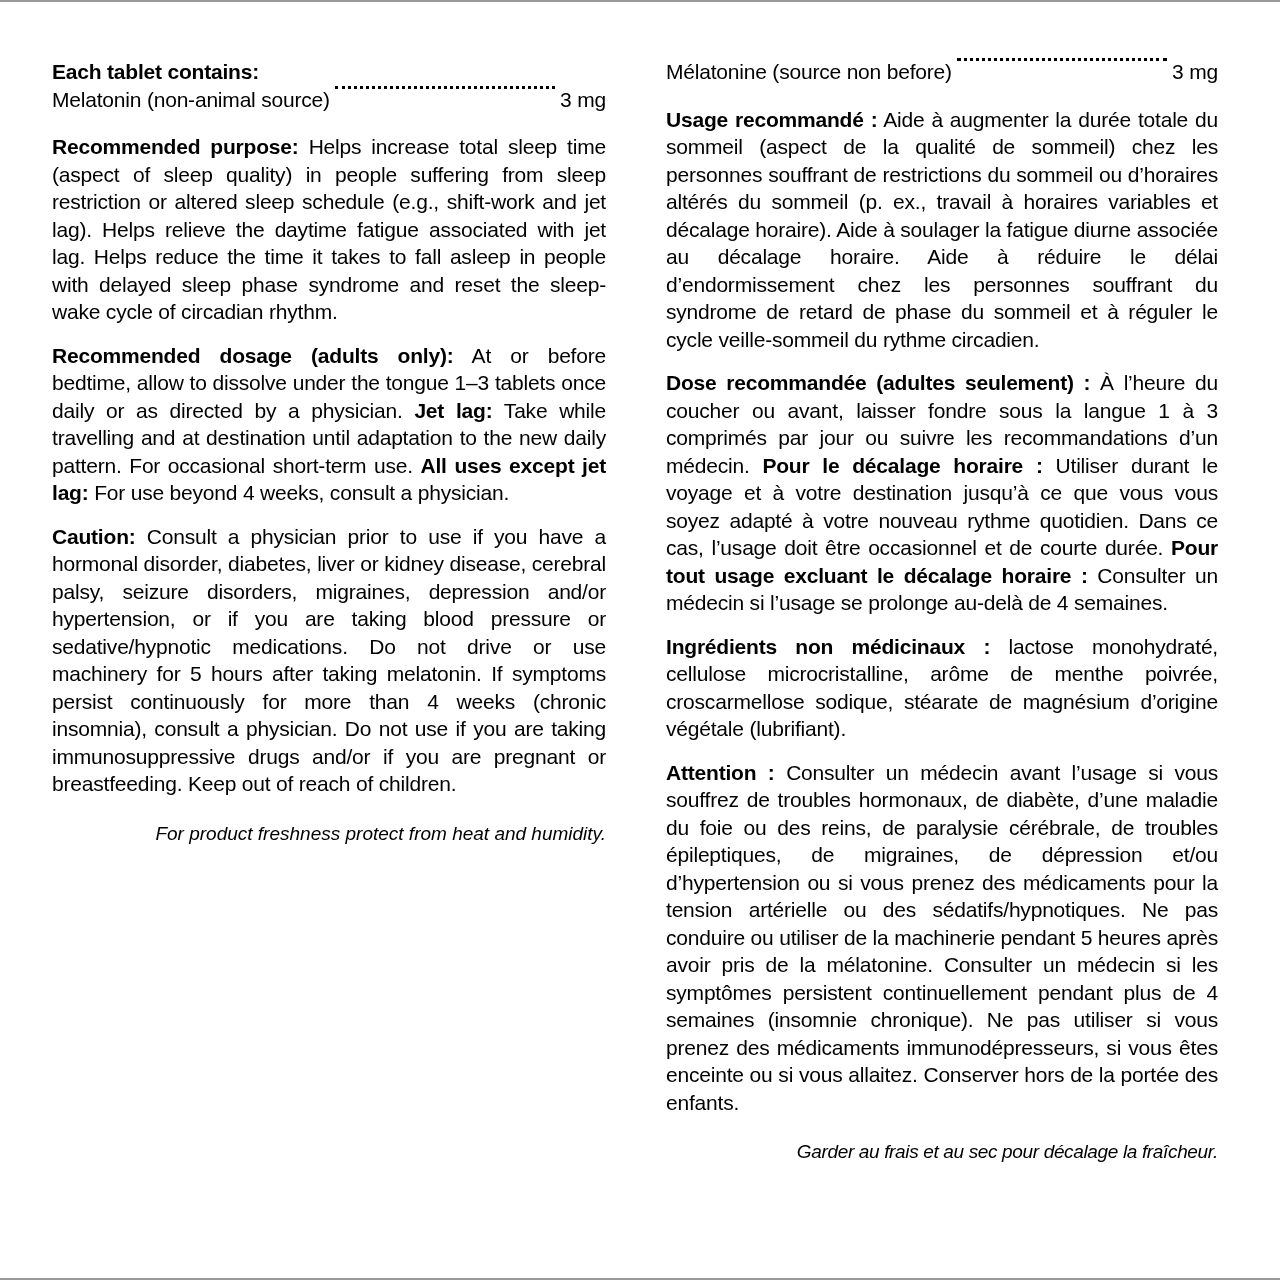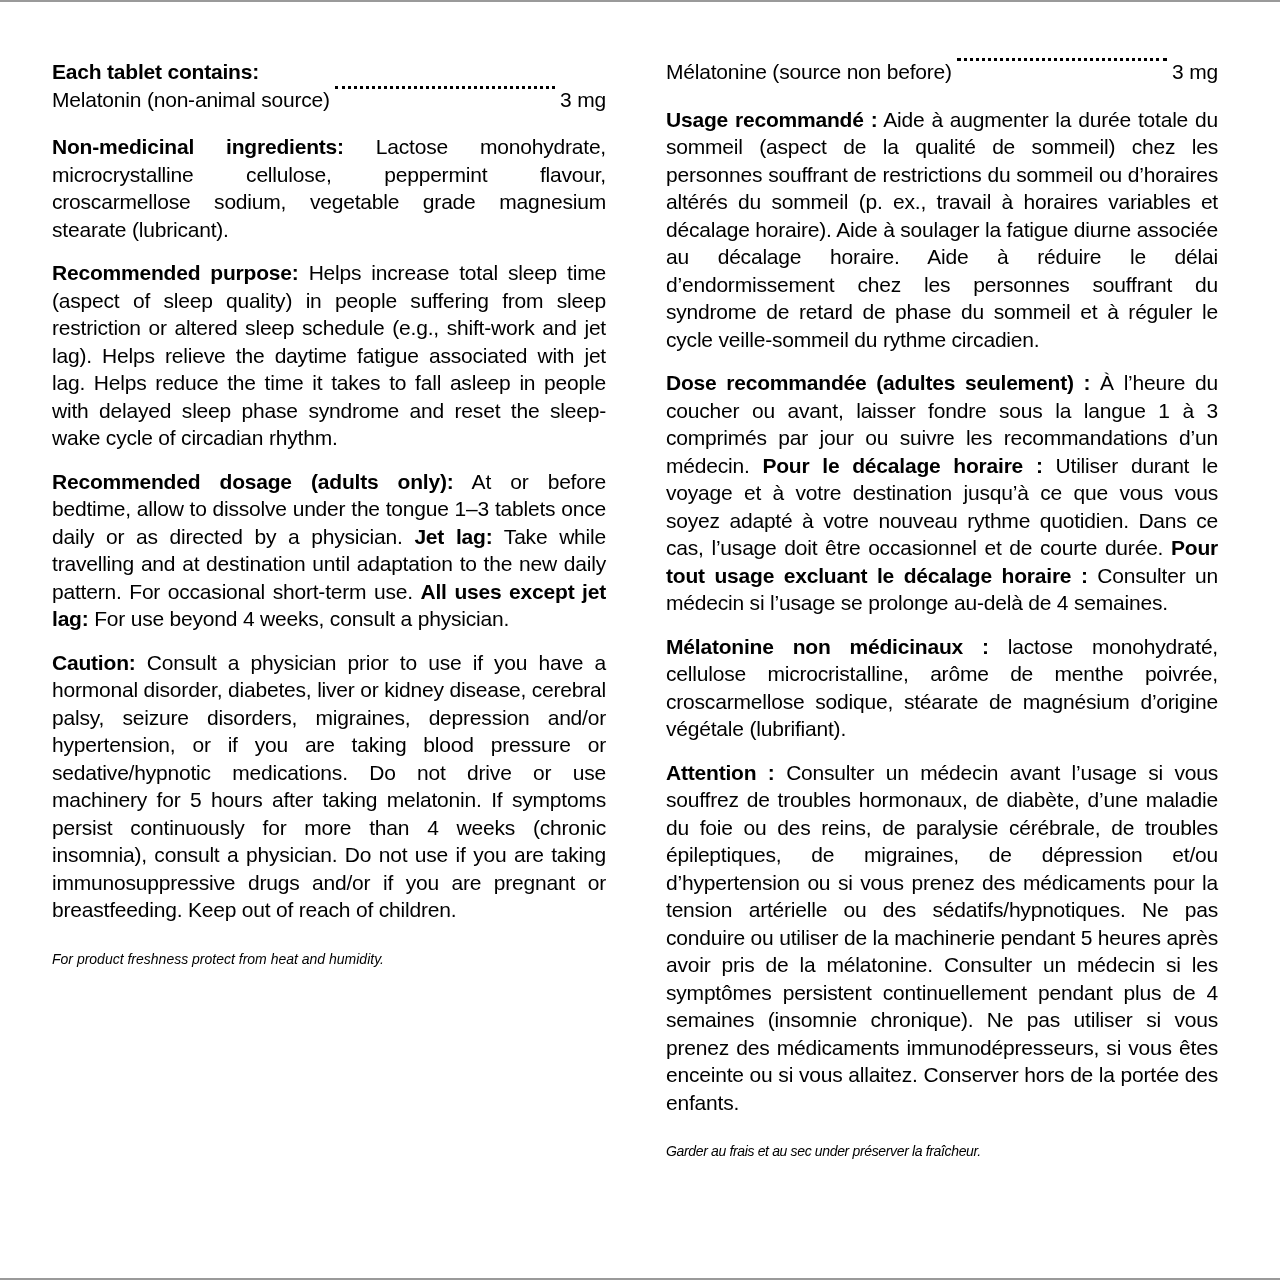--- a/index.html
+++ b/index.html
@@ -48,41 +48,40 @@
   .dotrow .leader {
     flex: 1 1 auto;
     border-bottom: 3px dotted #000;
     margin: 0 5px 5px 5px;
     min-width: 20px;
   }
   .dotrow .name, .dotrow .amount { flex: 0 0 auto; white-space: nowrap; }
 
   .note {
     font-style: italic;
-    text-align: left;
+    text-align: right;
     margin-top: 22px;
-    font-size: 14px;
+    font-size: 19px;
     line-height: 27.5px;
   }
 </style>
 </head>
 <body>
 
 <div class="edge-line edge-top"></div>
 
 <div class="col col-en">
   <div class="heading">Each tablet contains:</div>
 
   <div class="dotrow">
     <span class="name">Melatonin (non-animal source)</span>
     <span class="leader"></span>
     <span class="amount">3 mg</span>
   </div>
 
-  <p class="para"><span class="b">Non-medicinal ingredients:</span><span> Lactose monohydrate, microcrystalline cellulose, peppermint flavour, croscarmellose sodium, vegetable grade magnesium stearate (lubricant).</span></p>
 
   <p class="para"><span class="b">Recommended purpose:</span><span> Helps increase total sleep time (aspect of sleep quality) in people suffering from sleep restriction or altered sleep schedule (e.g., shift-work and jet lag). Helps relieve the daytime fatigue associated with jet lag. Helps reduce the time it takes to fall asleep in people with delayed sleep phase syndrome and reset the sleep-wake cycle of circadian rhythm.</span></p>
 
   <p class="para"><span class="b">Recommended dosage (adults only):</span><span> At or before bedtime, allow to dissolve under the tongue 1–3 tablets once daily or as directed by a physician. </span><span class="b">Jet lag:</span><span> Take while travelling and at destination until adaptation to the new daily pattern. For occasional short-term use. </span><span class="b">All uses except jet lag:</span><span> For use beyond 4 weeks, consult a physician.</span></p>
 
   <p class="para"><span class="b">Caution:</span><span> Consult a physician prior to use if you have a hormonal disorder, diabetes, liver or kidney disease, cerebral palsy, seizure disorders, migraines, depression and/or hypertension, or if you are taking blood pressure or sedative/hypnotic medications. Do not drive or use machinery for 5 hours after taking melatonin. If symptoms persist continuously for more than 4 weeks (chronic insomnia), consult a physician. Do not use if you are taking immunosuppressive drugs and/or if you are pregnant or breastfeeding. Keep out of reach of children.</span></p>
 
   <div class="note">For product freshness protect from heat and humidity.</div>
 </div>
 
@@ -91,20 +90,20 @@
   <div class="dotrow">
     <span class="name">Mélatonine (source non before)</span>
     <span class="leader"></span>
     <span class="amount">3 mg</span>
   </div>
 
   <p class="para"><span class="b">Usage recommandé :</span><span> Aide à augmenter la durée totale du sommeil (aspect de la qualité de sommeil) chez les personnes souffrant de restrictions du sommeil ou d’horaires altérés du sommeil (p. ex., travail à horaires variables et décalage horaire). Aide à soulager la fatigue diurne associée au décalage horaire. Aide à réduire le délai d’endormissement chez les personnes souffrant du syndrome de retard de phase du sommeil et à réguler le cycle veille-sommeil du rythme circadien.</span></p>
 
   <p class="para"><span class="b">Dose recommandée (adultes seulement) :</span><span> À l’heure du coucher ou avant, laisser fondre sous la langue 1 à 3 comprimés par jour ou suivre les recommandations d’un médecin. </span><span class="b">Pour le décalage horaire :</span><span> Utiliser durant le voyage et à votre destination jusqu’à ce que vous vous soyez adapté à votre nouveau rythme quotidien. Dans ce cas, l’usage doit être occasionnel et de courte durée. </span><span class="b">Pour tout usage excluant le décalage horaire :</span><span> Consulter un médecin si l’usage se prolonge au-delà de 4 semaines.</span></p>
 
-  <p class="para"><span class="b">Mélatonine non médicinaux :</span><span> lactose monohydraté, cellulose microcristalline, arôme de menthe poivrée, croscarmellose sodique, stéarate de magnésium d’origine végétale (lubrifiant).</span></p>
+  <p class="para"><span class="b">Ingrédients non médicinaux :</span><span> lactose monohydraté, cellulose microcristalline, arôme de menthe poivrée, croscarmellose sodique, stéarate de magnésium d’origine végétale (lubrifiant).</span></p>
 
   <p class="para"><span class="b">Attention :</span><span> Consulter un médecin avant l’usage si vous souffrez de troubles hormonaux, de diabète, d’une maladie du foie ou des reins, de paralysie cérébrale, de troubles épileptiques, de migraines, de dépression et/ou d’hypertension ou si vous prenez des médicaments pour la tension artérielle ou des sédatifs/hypnotiques. Ne pas conduire ou utiliser de la machinerie pendant 5 heures après avoir pris de la mélatonine. Consulter un médecin si les symptômes persistent continuellement pendant plus de 4 semaines (insomnie chronique). Ne pas utiliser si vous prenez des médicaments immunodépresseurs, si vous êtes enceinte ou si vous allaitez. Conserver hors de la portée des enfants.</span></p>
 
-  <div class="note">Garder au frais et au sec under préserver la fraîcheur.</div>
+  <div class="note">Garder au frais et au sec pour décalage la fraîcheur.</div>
 </div>
 
 <div class="edge-line edge-bottom"></div>
 
 </body></html>

